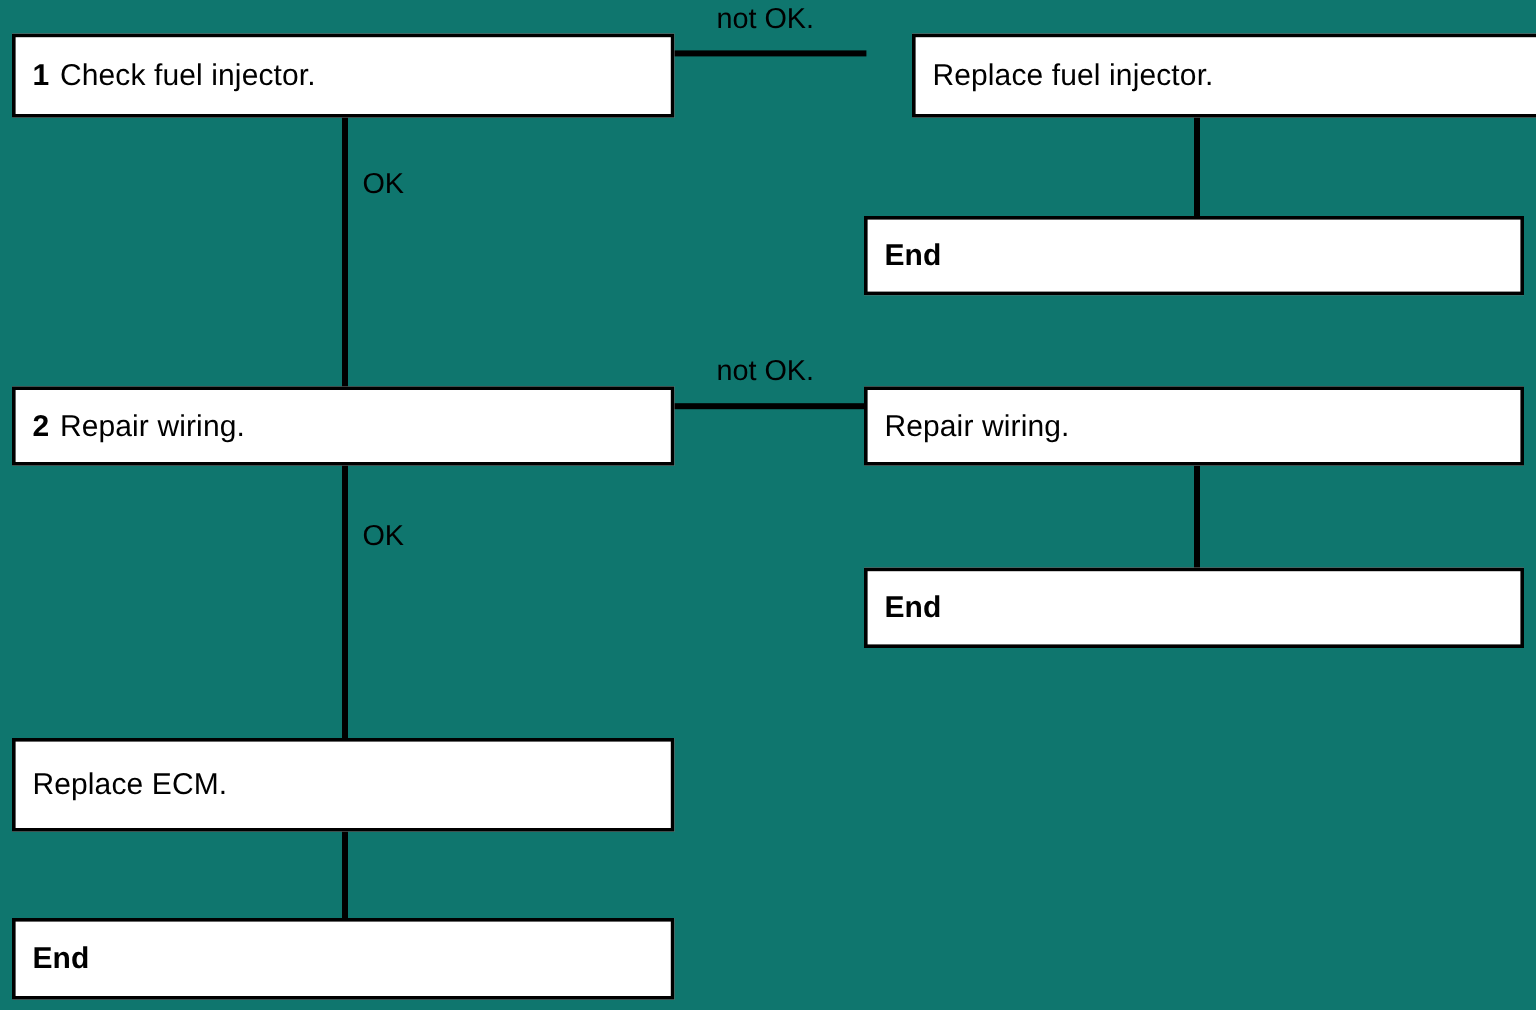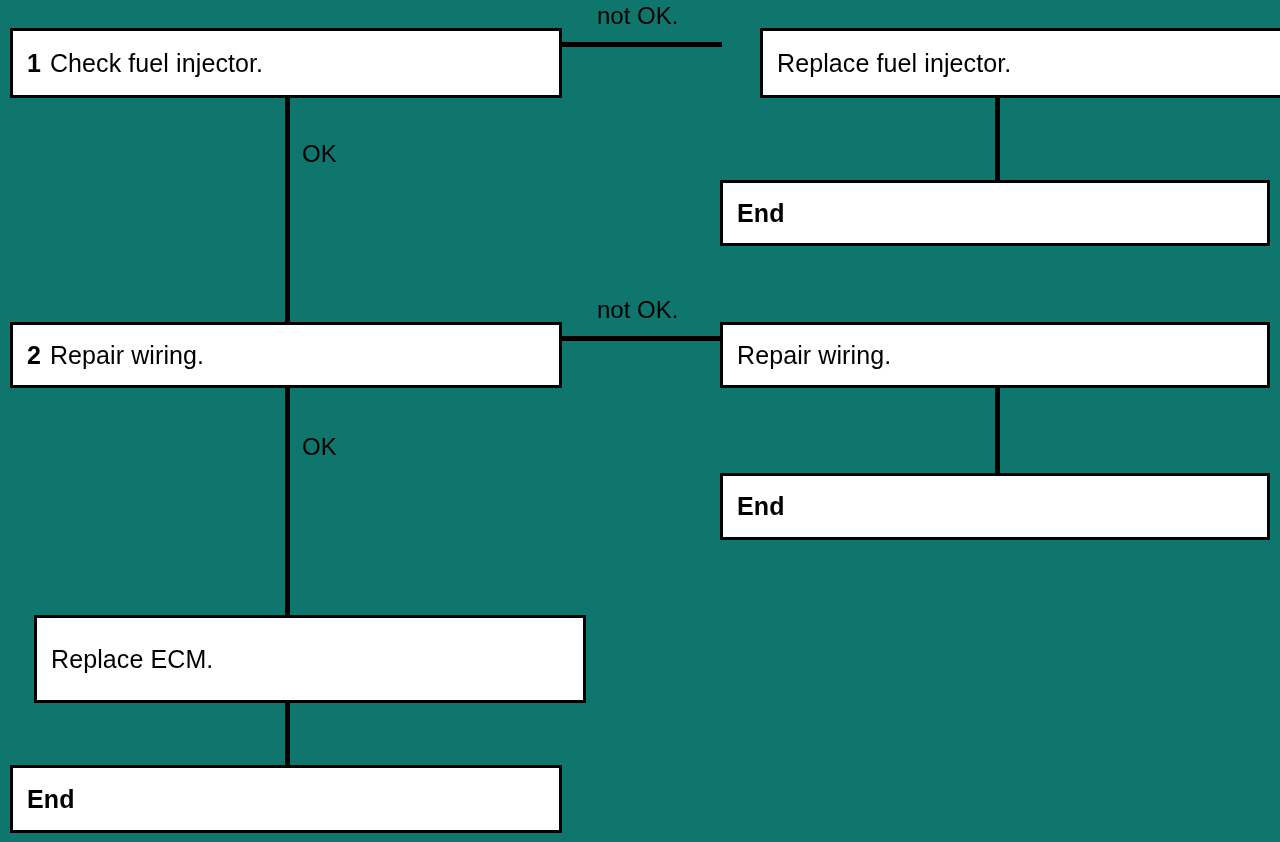--- a/index.html
+++ b/index.html
@@ -109,21 +109,21 @@
   </div>
 
   <div class="node" style="left:720px; top:322px; width:550px; height:66px;">
     <span class="node-text">Repair wiring.</span>
   </div>
 
   <div class="node" style="left:720px; top:473px; width:550px; height:67px;">
     <span class="node-text bold">End</span>
   </div>
 
-  <div class="node" style="left:10px; top:615px; width:552px; height:88px;margin-left:24px;">
+  <div class="node" style="left:10px; top:615px; width:552px; height:78px;">
     <span class="node-text">Replace ECM.</span>
   </div>
 
   <div class="node" style="left:10px; top:765px; width:552px; height:68px;">
     <span class="node-text bold">End</span>
   </div>
 
 </div>
 
 </body></html>

